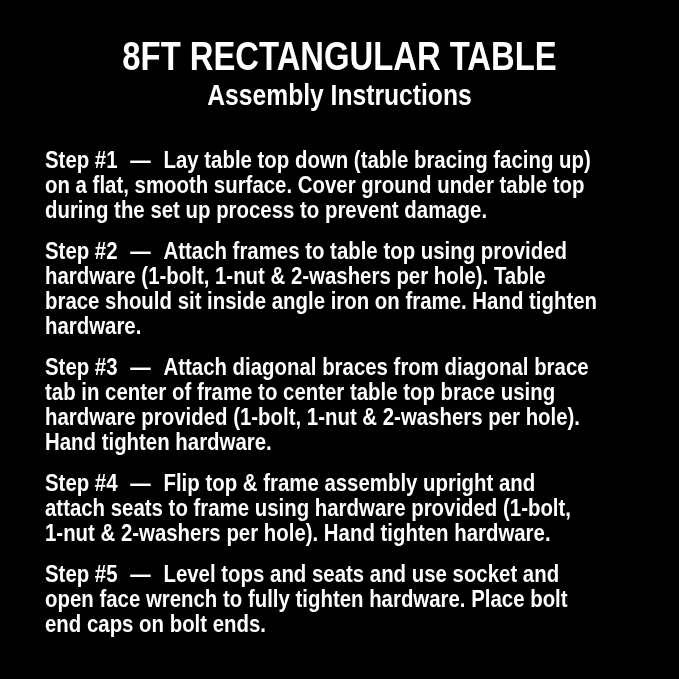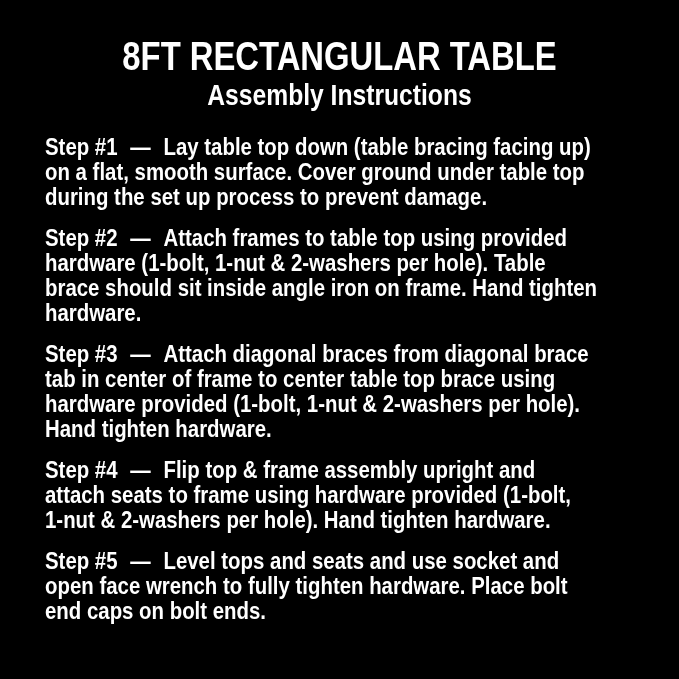--- a/index.html
+++ b/index.html
@@ -25,21 +25,21 @@
   .subtitle {
     margin: 5px 0 0 0;
     font-size: 29px;
     line-height: 28px;
     text-align: center;
     white-space: pre;
     transform: scaleX(0.85);
     transform-origin: 50% 50%;
   }
   .steps {
-    margin-top: 25px;
+    margin-top: 38px;
     padding-left: 45px;
   }
   .step {
     margin: 0 0 16px 0;
     font-size: 24px;
     line-height: 25px;
     white-space: pre;           
     transform: scaleX(0.85);    
     transform-origin: left top;
   }

